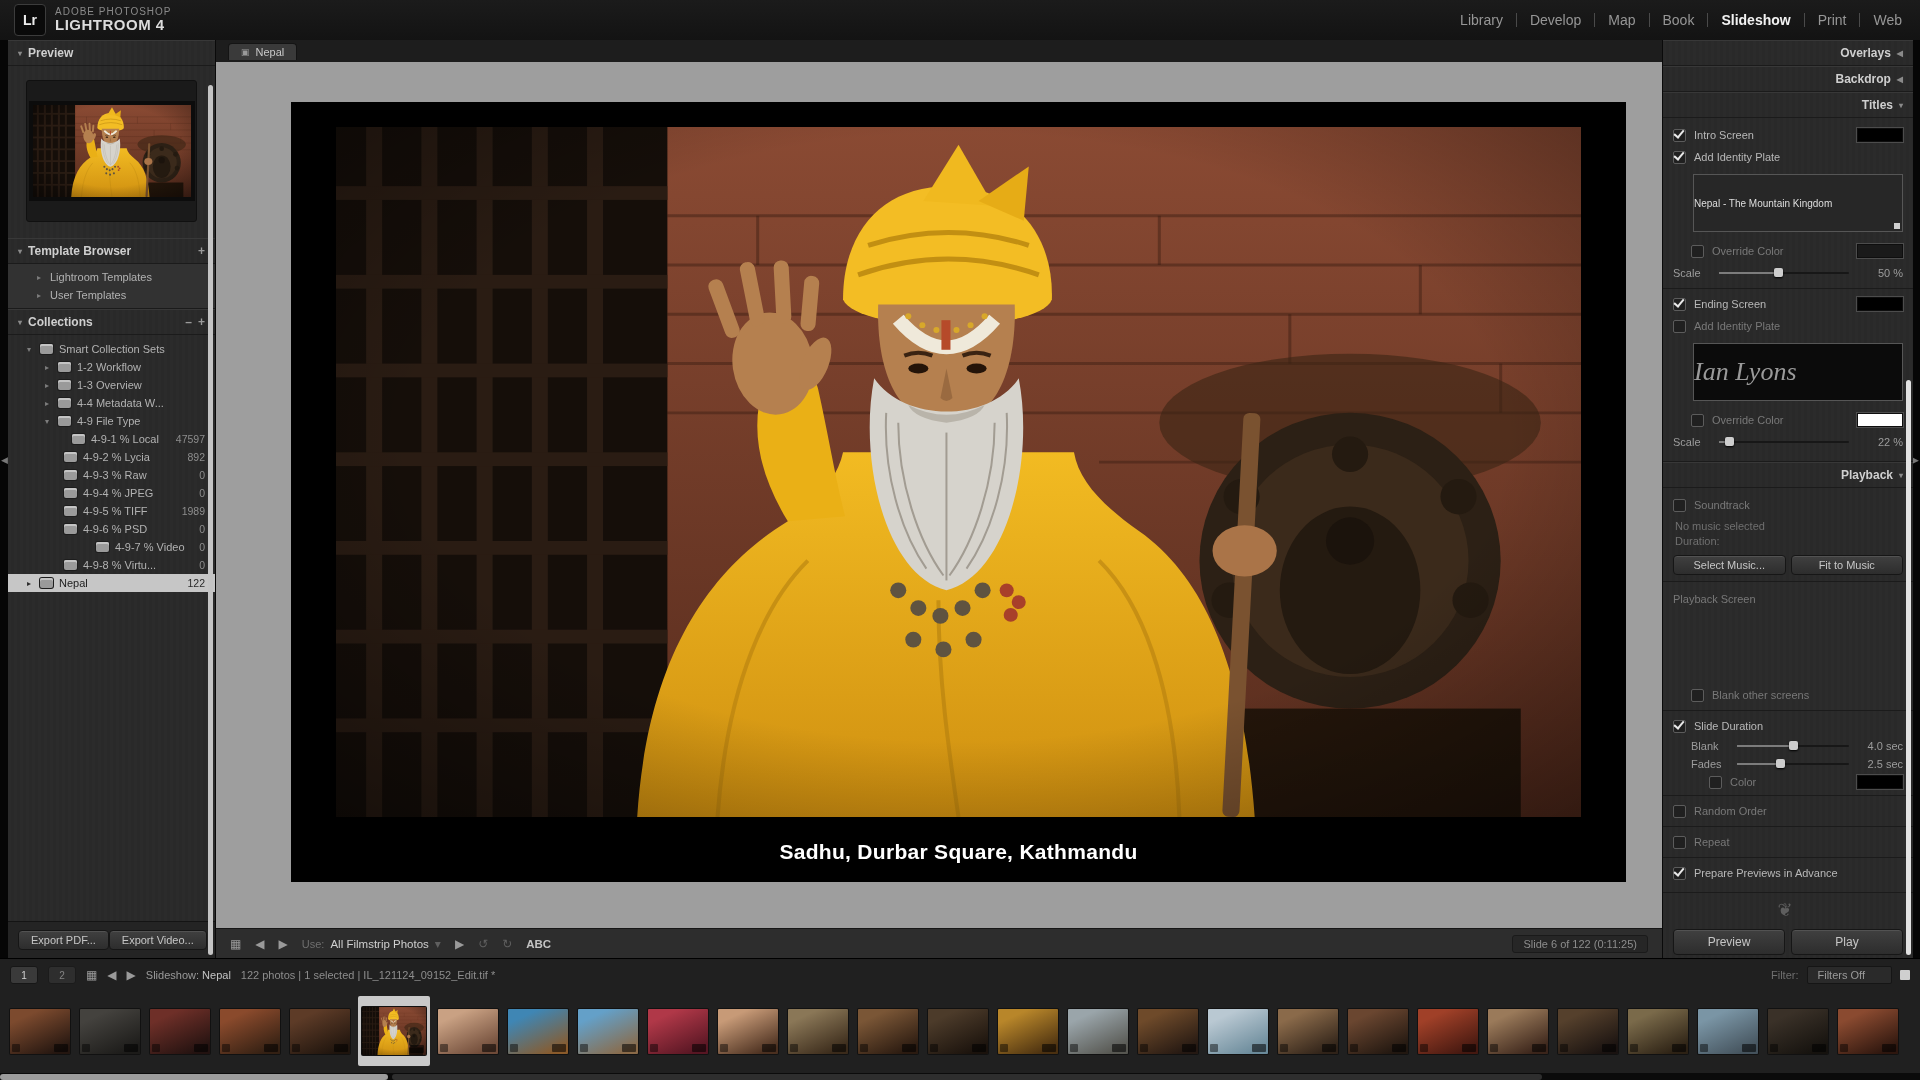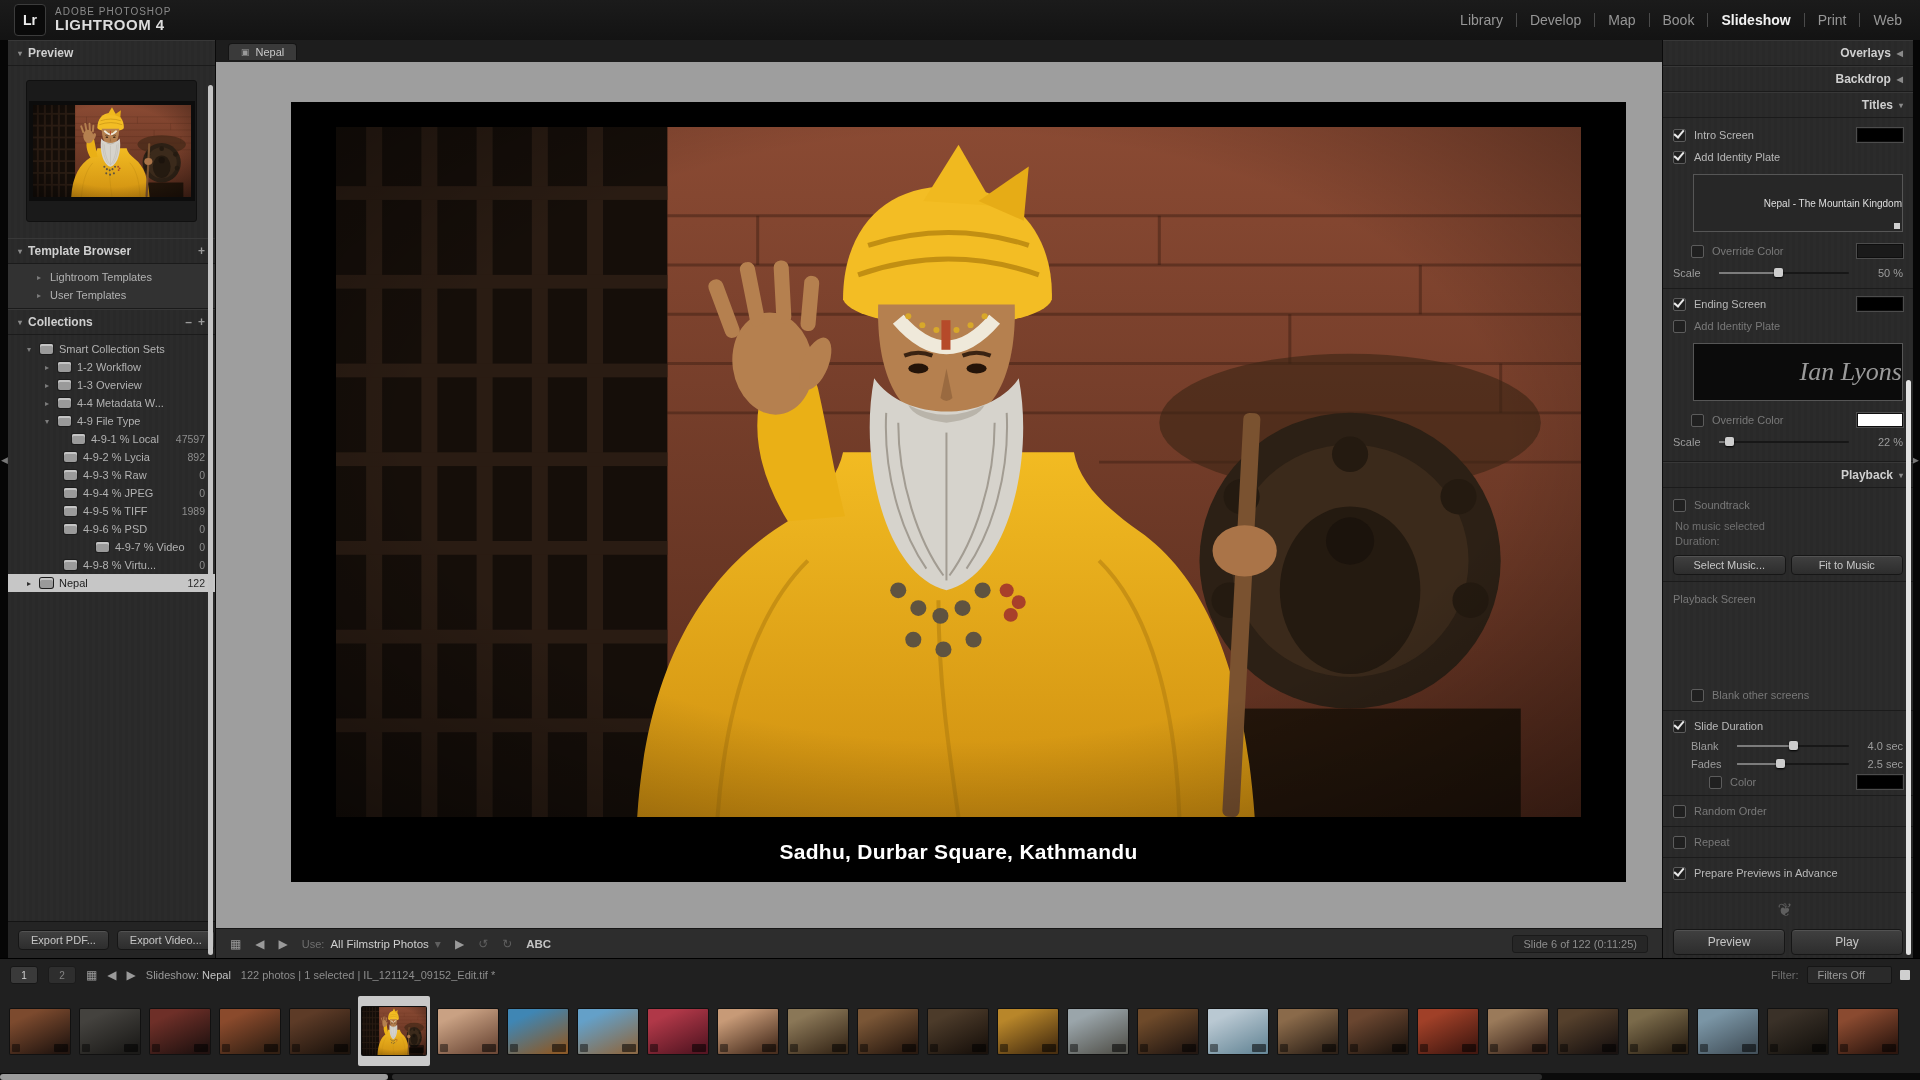--- a/index.html
+++ b/index.html
@@ -48,21 +48,21 @@
   .tb-items{background:#323232;border-bottom:1px solid #1b1b1b;padding:4px 0;}
   .row{display:flex;align-items:center;height:18px;font-size:11px;color:#b2b2b2;gap:6px;}
   .row .disc{width:10px;font-size:8px;color:#7d7d7d;text-align:center;}
   .cicon{width:13px;height:10px;background:#9a9a9a;border-radius:2px;box-shadow:inset 0 2px 0 #c4c4c4,0 0 0 1px #1d1d1d;flex:none;}
   .row .count{margin-left:auto;margin-right:10px;font-size:10.5px;color:#8d8d8d;}
   #collections-tree{padding:5px 0;}
   .sel-row{background:#c6c6c6;color:#1c1c1c;}
   .sel-row .count{color:#2a2a2a;}
   .sel-row .disc{color:#2a2a2a;}
   #left-bottom{position:absolute;left:0;right:0;bottom:0;height:36px;background:#242424;border-top:1px solid #141414;
-               display:flex;align-items:center;gap:8px;padding-left:10px;}
+               display:flex;align-items:center;gap:0;padding-left:10px;}
   .btn{background:linear-gradient(#404040,#2d2d2d);border:1px solid #161616;border-radius:4px;color:#c6c6c6;
        font-size:11px;padding:3px 12px;box-shadow:inset 0 1px 0 #525252;cursor:default;white-space:nowrap;}
 
   
   #content{position:absolute;left:216px;top:40px;width:1446px;height:918px;background:#1d1d1d;}
   #tabbar{position:relative;height:22px;background:#1d1d1d;}
   #content-tab{position:absolute;left:12px;top:3px;display:flex;align-items:center;gap:6px;background:#3a3a3a;
                border:1px solid #141414;border-bottom:none;border-radius:4px 4px 0 0;padding:2px 12px;font-size:11px;color:#c9c9c9;}
   #content-tab .ticon{font-size:9px;color:#9a9a9a;}
   #workarea{position:absolute;left:0;top:22px;width:1446px;height:866px;background:#9e9e9e;}
@@ -80,21 +80,21 @@
 
   
   .rsec{padding:6px 10px 8px 10px;border-bottom:1px solid #1b1b1b;}
   .rrow{display:flex;align-items:center;gap:8px;min-height:22px;font-size:11px;color:#b8b8b8;}
   .rrow.dim{color:#787878;}
   .checkbox{width:11px;height:11px;background:#202020;border:1px solid #5c5c5c;border-radius:2px;position:relative;flex:none;}
   .checkbox.on::after{content:"";position:absolute;left:2px;top:-2px;width:4px;height:8px;
                       border-right:2px solid #e9e9e9;border-bottom:2px solid #e9e9e9;transform:rotate(40deg);}
   .swatch{width:44px;height:12px;margin-left:auto;border:1px solid #0e0e0e;outline:1px solid #4c4c4c;flex:none;}
   .plate{margin:6px 0 8px 20px;height:56px;background:#272727;border:1px solid #565656;position:relative;
-         display:flex;align-items:center;justify-content:flex-end;}
+         display:flex;align-items:center;justify-content:flex-start;}
   .plate .handle{position:absolute;right:2px;bottom:2px;width:6px;height:6px;background:#cfcfcf;}
   #intro-plate-text{font-size:10px;color:#dedede;}
   #ending-plate{background:#0b0b0b;}
   #ending-plate-text{font-family:"Liberation Serif",serif;font-style:italic;font-size:26px;color:#9a9a9a;}
   .slider{flex:1;height:2px;background:#171717;border-radius:1px;position:relative;}
   .slider .fill{position:absolute;left:0;top:0;height:2px;background:#7c7c7c;}
   .slider .sthumb{position:absolute;top:-4px;width:9px;height:9px;background:#cdcdcd;border-radius:2px;box-shadow:0 1px 2px #000;}
   .sval{width:46px;text-align:right;color:#9c9c9c;font-size:11px;flex:none;}
   .slabel{width:38px;color:#9c9c9c;flex:none;}
   .subtle{font-size:11px;color:#6f6f6f;}

